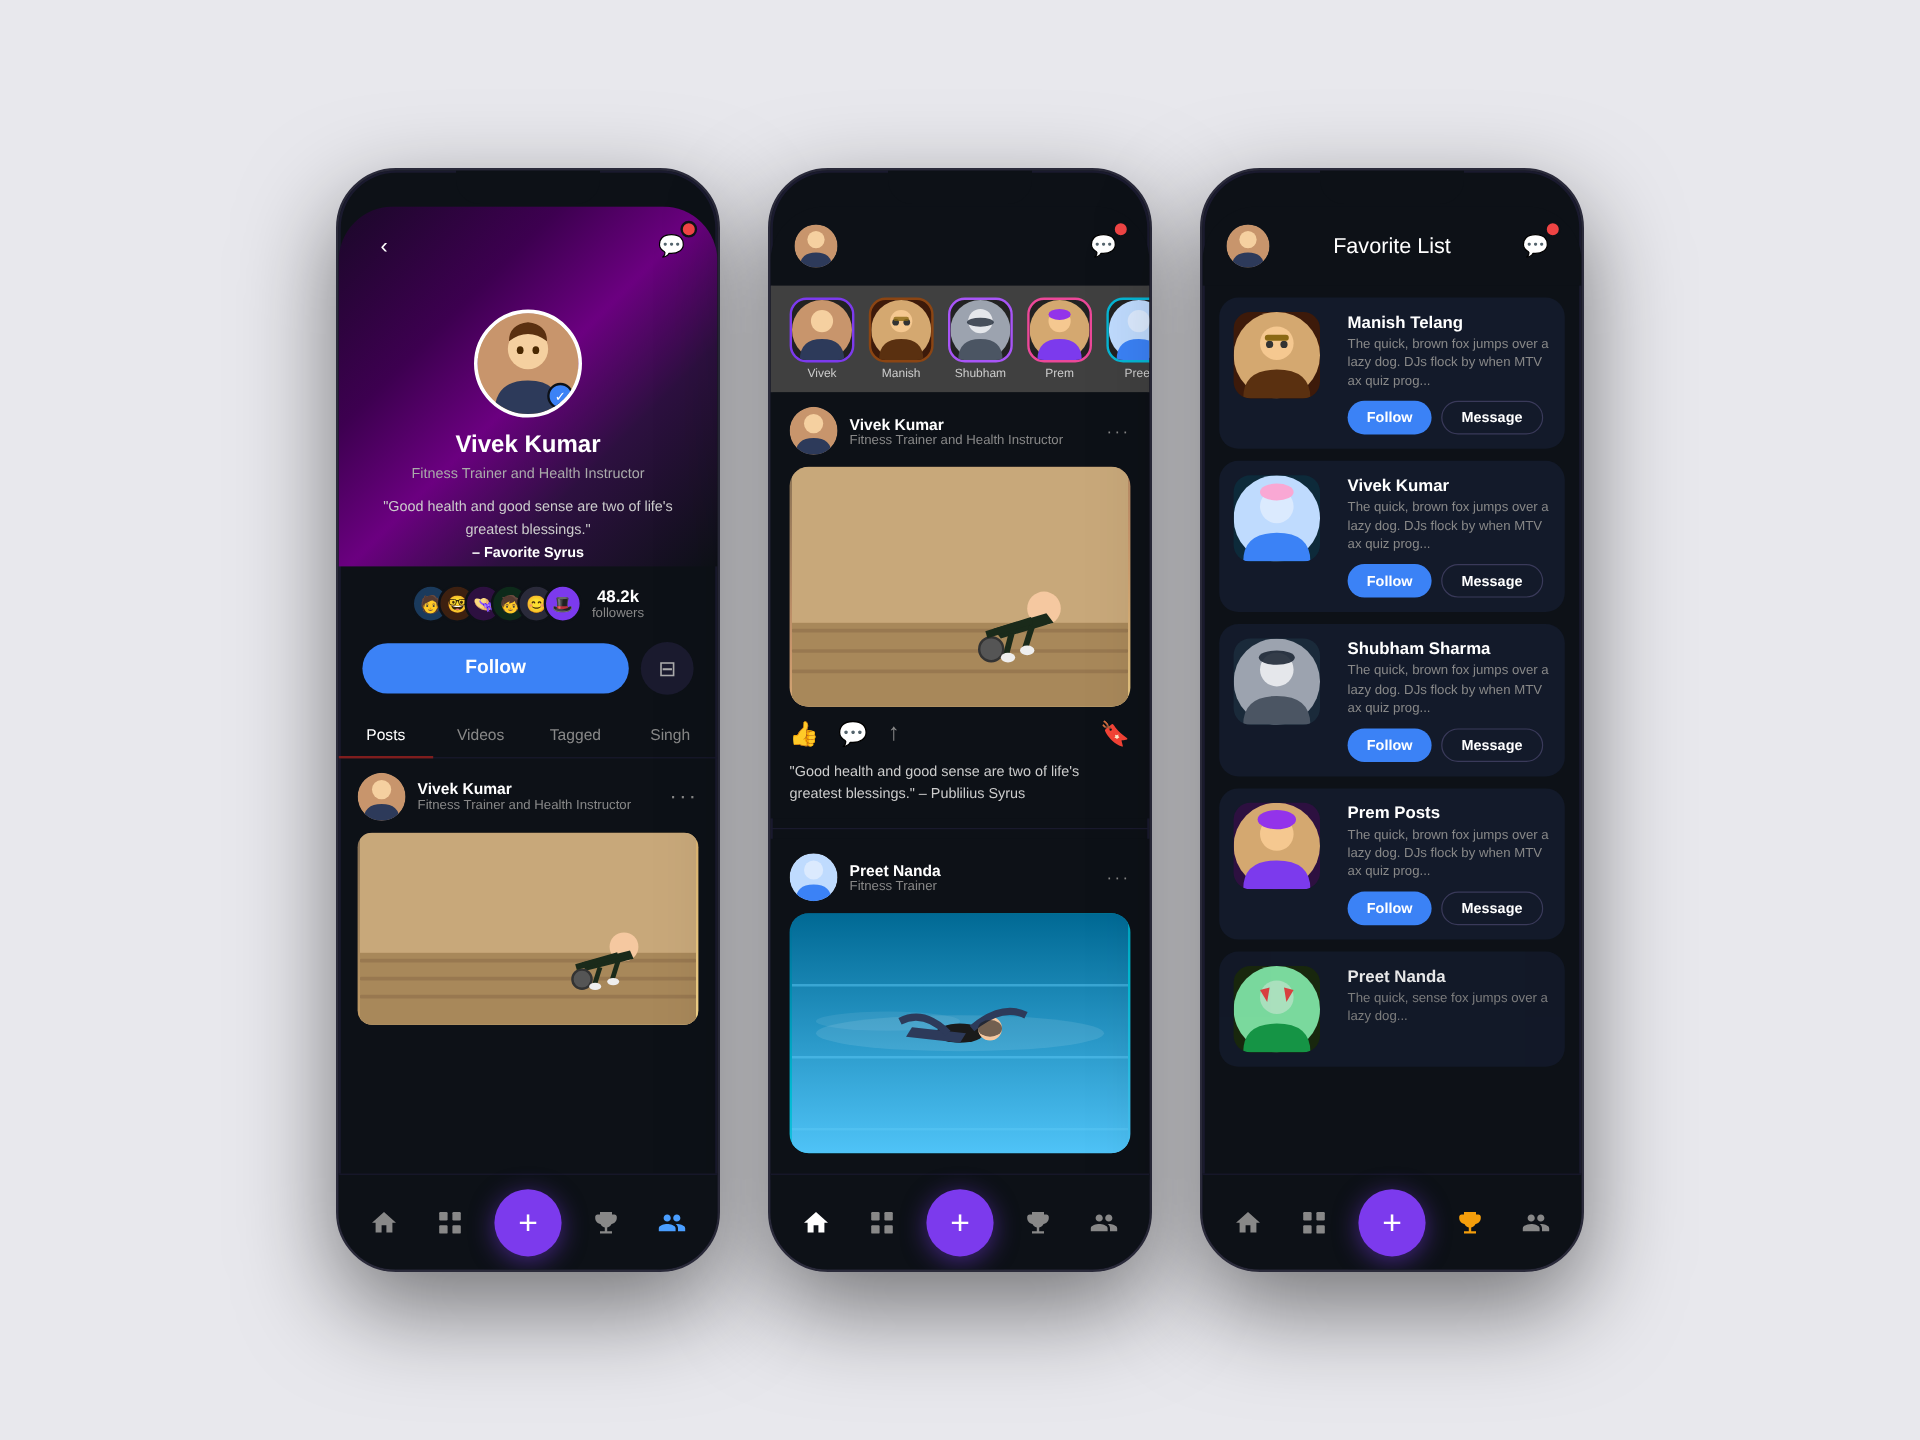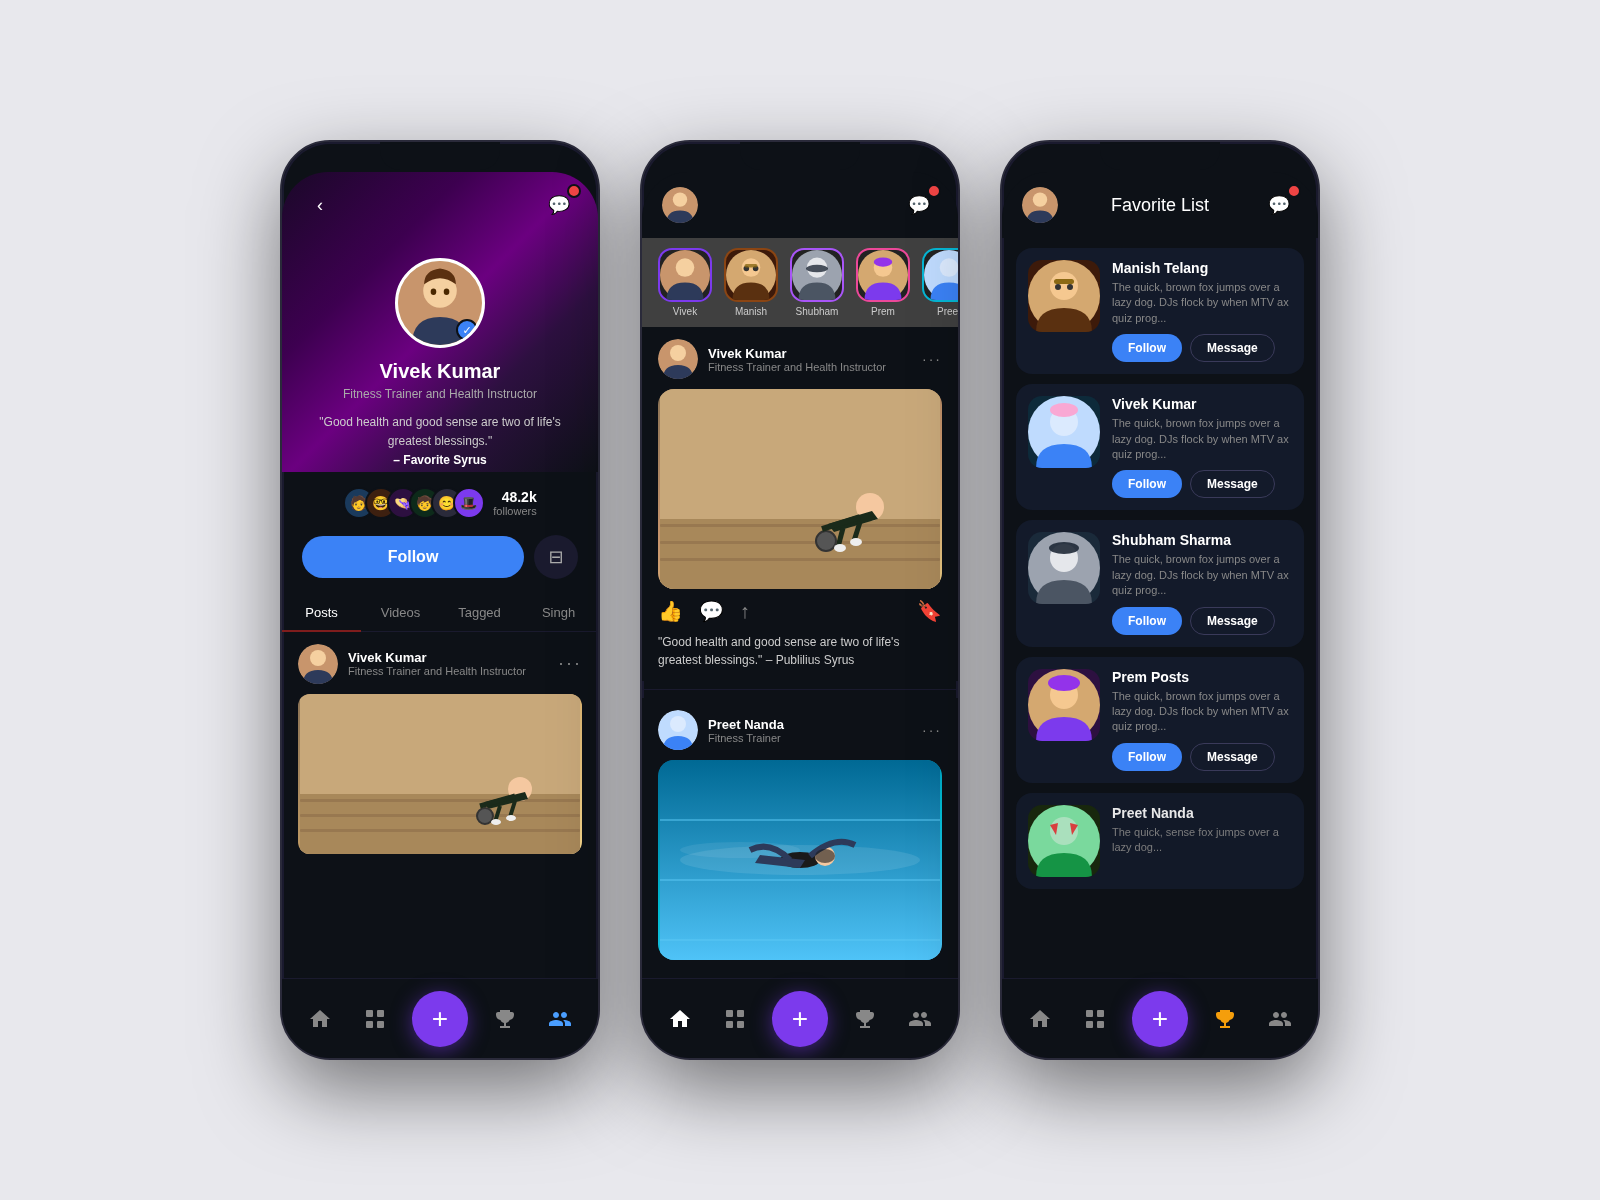--- a/index.html
+++ b/index.html
@@ -200,21 +200,21 @@
       margin-left: -10px;
       background: #333;
       display: flex;
       align-items: center;
       justify-content: center;
       font-size: 14px;
       overflow: hidden;
     }
     .follower-avatar:first-child { margin-left: 0; }
     .followers-count {
-      text-align: right;
+      text-align: center;
     }
     .followers-count .num {
       color: #fff;
       font-size: 14px;
       font-weight: 700;
     }
     .followers-count .lbl {
       color: #888;
       font-size: 11px;
     }
@@ -417,21 +417,21 @@
       display: flex;
       flex-direction: column;
       gap: 10px;
     }
     .favorite-card {
       background: #131a2a;
       border-radius: 16px;
       padding: 12px;
       display: flex;
       align-items: flex-start;
-      gap: 12px;
+      gap: 23px;
     }
     .fav-avatar {
       width: 72px;
       height: 72px;
       border-radius: 14px;
       background: #222;
       flex-shrink: 0;
       display: flex;
       align-items: center;
       justify-content: center;

